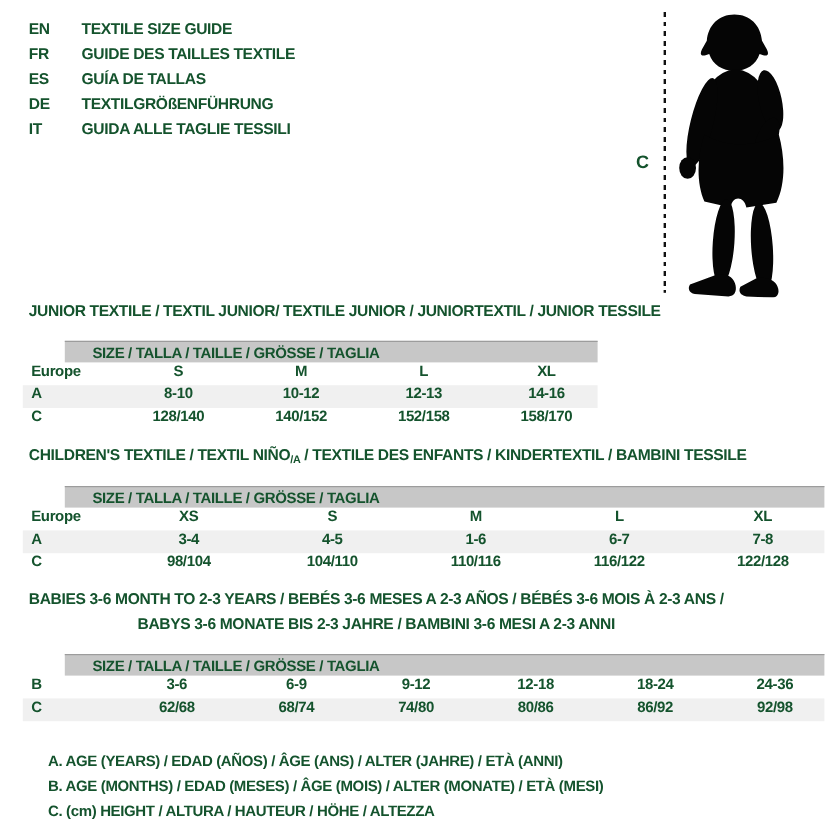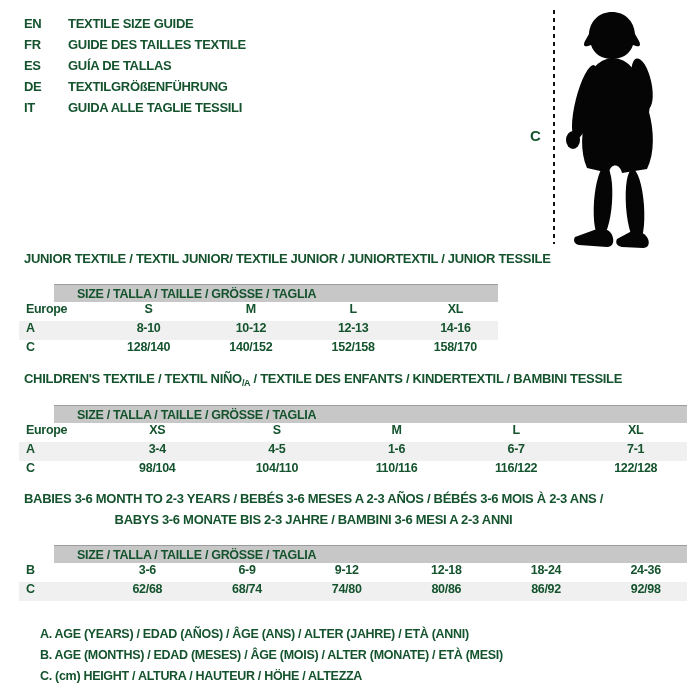--- a/index.html
+++ b/index.html
@@ -134,21 +134,21 @@
       <span class="val">M</span>
       <span class="val">L</span>
       <span class="val">XL</span>
     </div>
     <div class="trow shaded">
       <span class="lbl">A</span>
       <span class="val">3-4</span>
       <span class="val">4-5</span>
       <span class="val">1-6</span>
       <span class="val">6-7</span>
-      <span class="val">7-1</span>
+      <span class="val">7-8</span>
     </div>
     <div class="trow">
       <span class="lbl">C</span>
       <span class="val">98/104</span>
       <span class="val">104/110</span>
       <span class="val">110/116</span>
       <span class="val">116/122</span>
       <span class="val">122/128</span>
     </div>
   </div>

